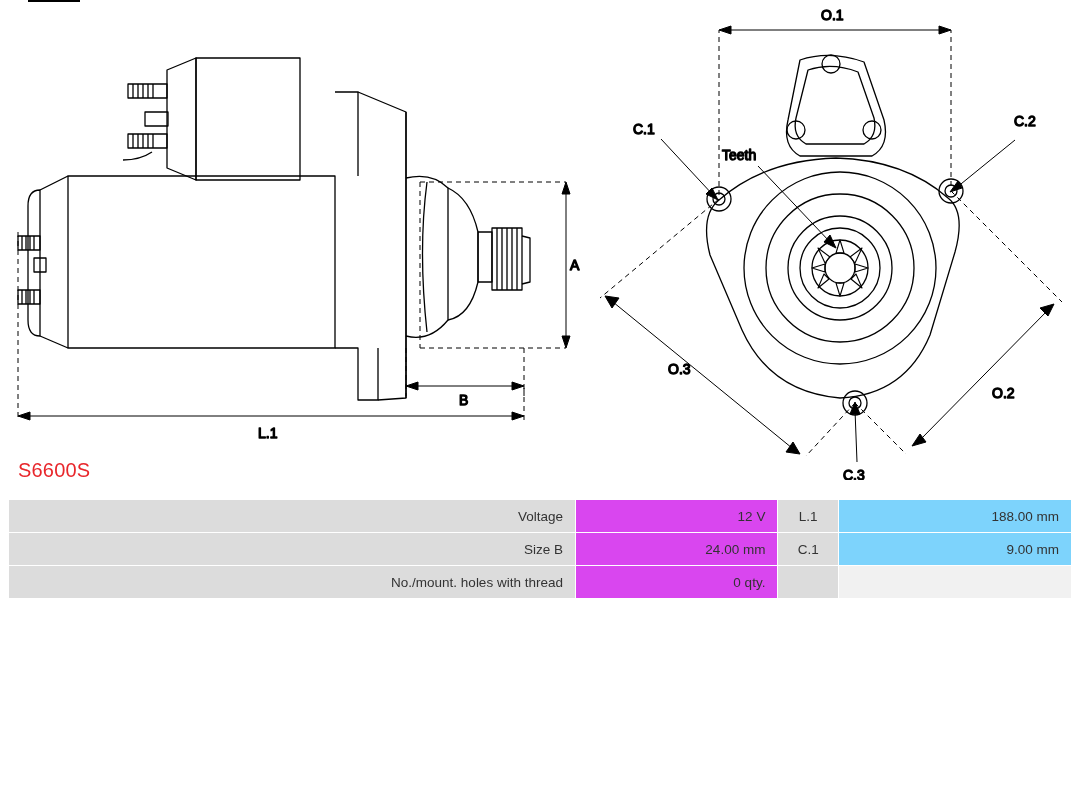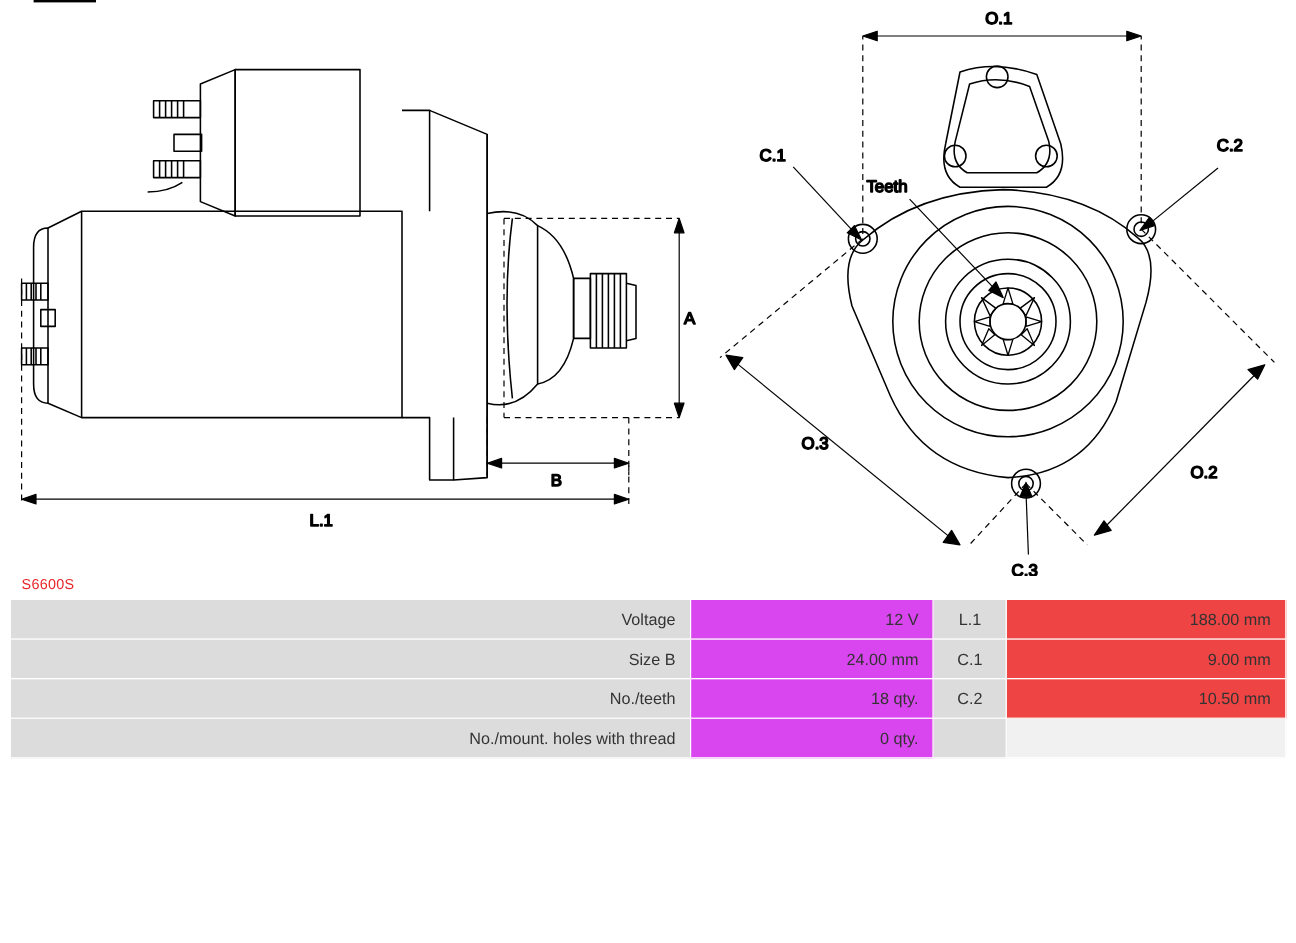--- a/index.html
+++ b/index.html
@@ -10,22 +10,22 @@
     font-family: "Liberation Sans", sans-serif;
     color: #222;
   }
   .page { position: relative; width: 1080px; height: 786px; overflow: hidden; }
 
   .drawing-area { position: absolute; left: 0; top: 0; width: 1080px; height: 480px; }
   .drawing-area svg { display: block; }
 
   .part-code {
     position: absolute;
-    left: 18px; top: 480px;
-    font-size: 12px;
+    left: 18px; top: 459px;
+    font-size: 20px;
     color: #e8262b;
     font-family: "Liberation Sans", sans-serif;
     letter-spacing: 0.2px;
   }
 
   table.spec {
     position: absolute;
     left: 8px; top: 499px;
     width: 1064px;
     border-collapse: collapse;
@@ -49,21 +49,21 @@
     color: #333;
     width: 200px;
   }
   td.label2 {
     background: #dcdcdc;
     text-align: center;
     color: #333;
     width: 60px;
   }
   td.value2 {
-    background: #ef4444;
+    background: #7dd3fc;
     text-align: right;
     color: #333;
     width: 230px;
   }
   td.empty { background: #f1f1f1; }
   td.empty-grey { background: #dcdcdc; }
 
   .dim-label { font-family: "Liberation Sans", sans-serif; font-size: 14px; fill: #000; }
   .top-rule { position:absolute; left:28px; top:0; width:52px; height:2px; background:#000; }
 </style>
@@ -246,26 +246,20 @@
         <td class="label2">L.1</td>
         <td class="value2">188.00 mm</td>
       </tr>
       <tr>
         <td class="label">Size B</td>
         <td class="value">24.00 mm</td>
         <td class="label2">C.1</td>
         <td class="value2">9.00 mm</td>
       </tr>
       <tr>
-        <td class="label">No./teeth</td>
-        <td class="value">18 qty.</td>
-        <td class="label2">C.2</td>
-        <td class="value2">10.50 mm</td>
-      </tr>
-      <tr>
         <td class="label">No./mount. holes with thread</td>
         <td class="value">0 qty.</td>
         <td class="empty-grey"></td>
         <td class="empty"></td>
       </tr>
     </tbody>
   </table>
 
 </div>
 

